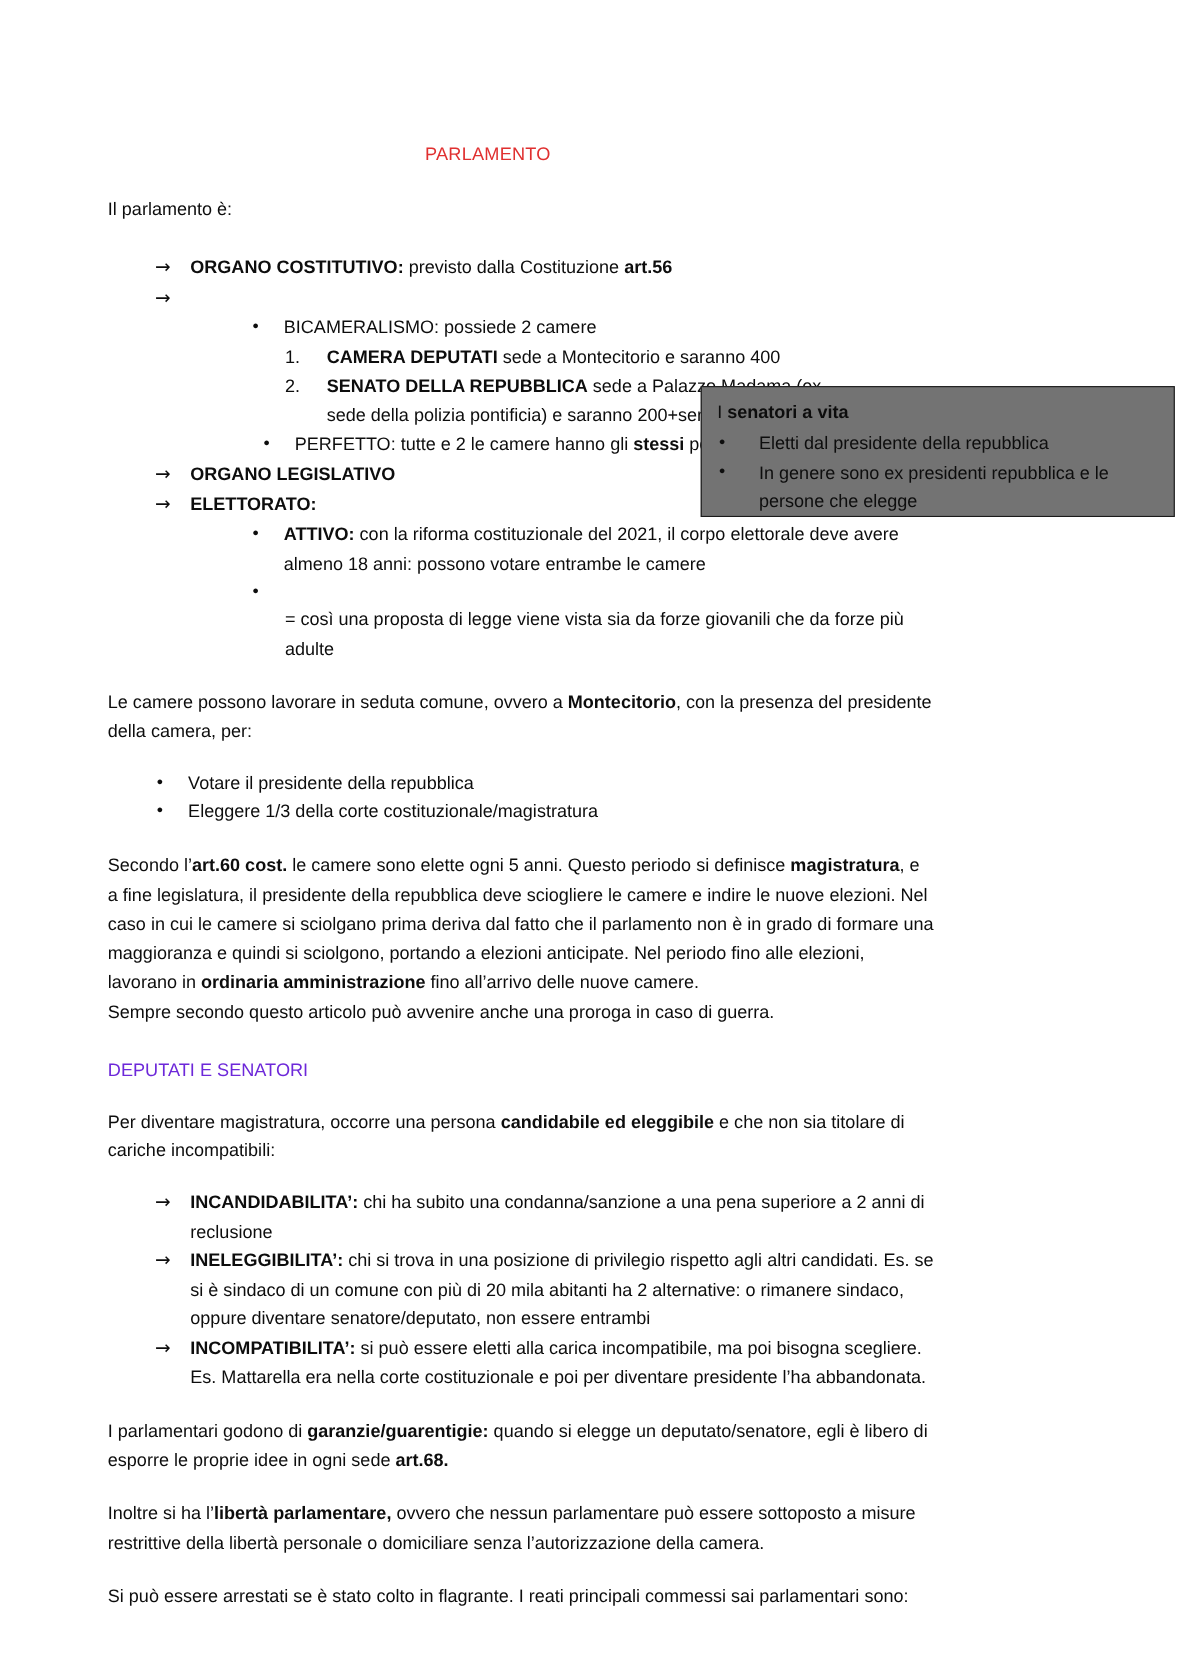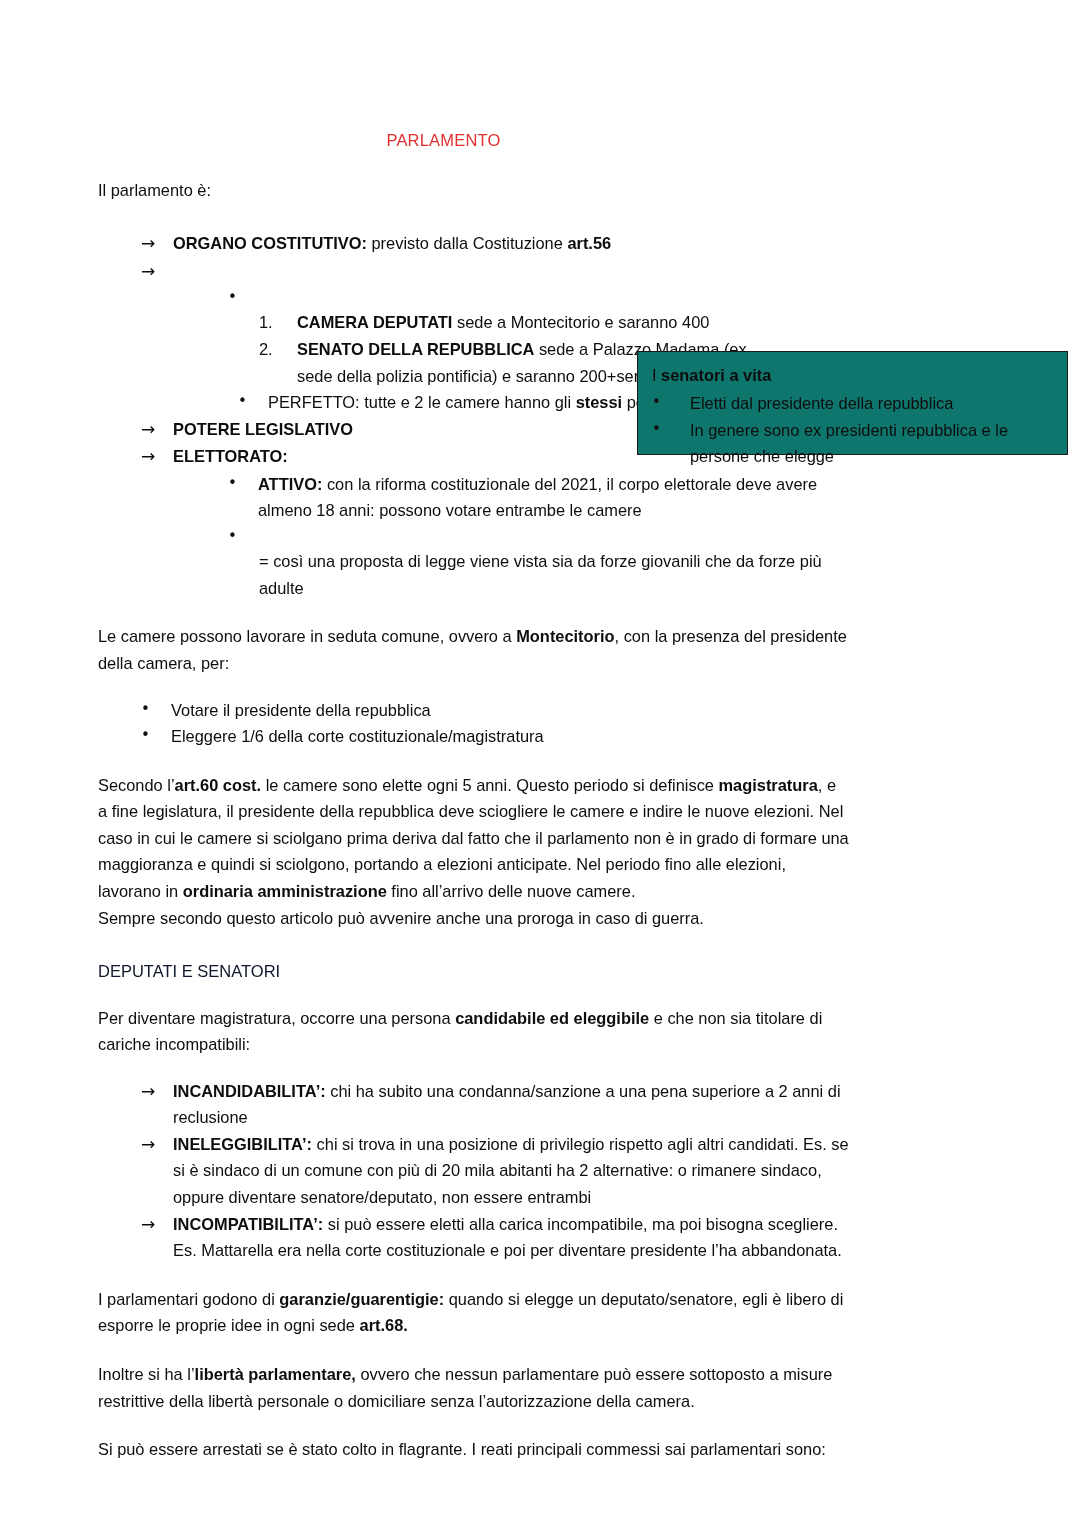--- a/index.html
+++ b/index.html
@@ -27,21 +27,21 @@
   .doc-title {
     text-align: center;
     color: #e03030;
     font-size: 16.5px;
     line-height: 1.3;
     letter-spacing: 0.2px;
     margin: 30px 0 0 0;
     padding-right: 60px;
   }
   .section-head {
-    color: #0f172a;
+    color: #6d28d9;
     font-size: 16.5px;
     line-height: 1.3;
     margin: 0;
   }
   p.body-par {
     font-size: 16.4px;
     line-height: 1.62;
     margin: 0;
     text-align: left;
   }
@@ -95,24 +95,24 @@
   
   .narrow { max-width: 497px; }
   .narrow-num { max-width: 470px; }
 
   
   .callout {
     position: absolute;
     left: 637px;
     top: 351px;
     width: 431px;
-    height: 104px;
+    height: 119px;
     box-sizing: border-box;
     border: 1.2px solid #1a1a1a;
-    background: #0f766e;
+    background: #737373;
     padding: 10px 12px 0 14px;
     font-size: 16.4px;
     line-height: 1.6;
   }
   .callout .c-title {
     margin: 0 0 2px 0;
     font-size: 16.4px;
   }
   .callout .c-row {
     display: flex;
@@ -145,40 +145,41 @@
     <span class="marker arrow">→</span>
     <span class="txt"><b>ORGANO COSTITUTIVO:</b><span> previsto dalla Costituzione </span><b>art.56</b></span>
   </div>
 
   <div class="row lvl-arrow">
     <span class="marker arrow">→</span>
   </div>
 
   <div class="row lvl-bullet">
     <span class="marker dot">•</span>
+    <span class="txt">BICAMERALISMO: possiede 2 camere</span>
   </div>
 
   <div class="row lvl-num">
     <span class="marker num">1.</span>
     <span class="txt"><b>CAMERA DEPUTATI</b><span> sede a Montecitorio e saranno 400</span></span>
   </div>
 
   <div class="row lvl-num">
     <span class="marker num">2.</span>
     <span class="txt narrow-num"><b>SENATO DELLA REPUBBLICA</b><span> sede a Palazzo Madama (ex sede della polizia pontificia) e saranno 200+senatori a vita</span></span>
   </div>
 
   <div class="row lvl-bullet2">
     <span class="marker dot">•</span>
     <span class="txt narrow"><span>PERFETTO: tutte e 2 le camere hanno gli </span><b>stessi</b><span> poteri</span></span>
   </div>
 
   <div class="row lvl-arrow">
     <span class="marker arrow">→</span>
-    <span class="txt"><b>POTERE LEGISLATIVO</b></span>
+    <span class="txt"><b>ORGANO LEGISLATIVO</b></span>
   </div>
 
   <div class="row lvl-arrow">
     <span class="marker arrow">→</span>
     <span class="txt"><b>ELETTORATO:</b></span>
   </div>
 
   <div class="row lvl-bullet">
     <span class="marker dot">•</span>
     <span class="txt"><b>ATTIVO:</b><span> con la riforma costituzionale del 2021, il corpo elettorale deve avere almeno 18 anni: possono votare entrambe le camere</span></span>
@@ -197,21 +198,21 @@
   <p class="body-par"><span>Le camere possono lavorare in seduta comune, ovvero a </span><b>Montecitorio</b><span>, con la presenza del presidente della camera, per:</span></p>
 
   <div class="sp-20"></div>
 
   <div class="row lvl-simple">
     <span class="marker dot">•</span>
     <span class="txt">Votare il presidente della repubblica</span>
   </div>
   <div class="row lvl-simple">
     <span class="marker dot">•</span>
-    <span class="txt">Eleggere 1/6 della corte costituzionale/magistratura</span>
+    <span class="txt">Eleggere 1/3 della corte costituzionale/magistratura</span>
   </div>
 
   <div class="sp-22"></div>
 
   <p class="body-par"><span>Secondo l’</span><b>art.60 cost.</b><span> le camere sono elette ogni 5 anni. Questo periodo si definisce </span><b>magistratura</b><span>, e a fine legislatura, il presidente della repubblica deve sciogliere le camere e indire le nuove elezioni. Nel caso in cui le camere si sciolgano prima deriva dal fatto che il parlamento non è in grado di formare una maggioranza e quindi si sciolgono, portando a elezioni anticipate. Nel periodo fino alle elezioni, lavorano in </span><b>ordinaria amministrazione</b><span> fino all’arrivo delle nuove camere.</span></p>
   <p class="body-par">Sempre secondo questo articolo può avvenire anche una proroga in caso di guerra.</p>
 
   <div class="sp-30"></div>
 
   <div class="section-head">DEPUTATI E SENATORI</div>

